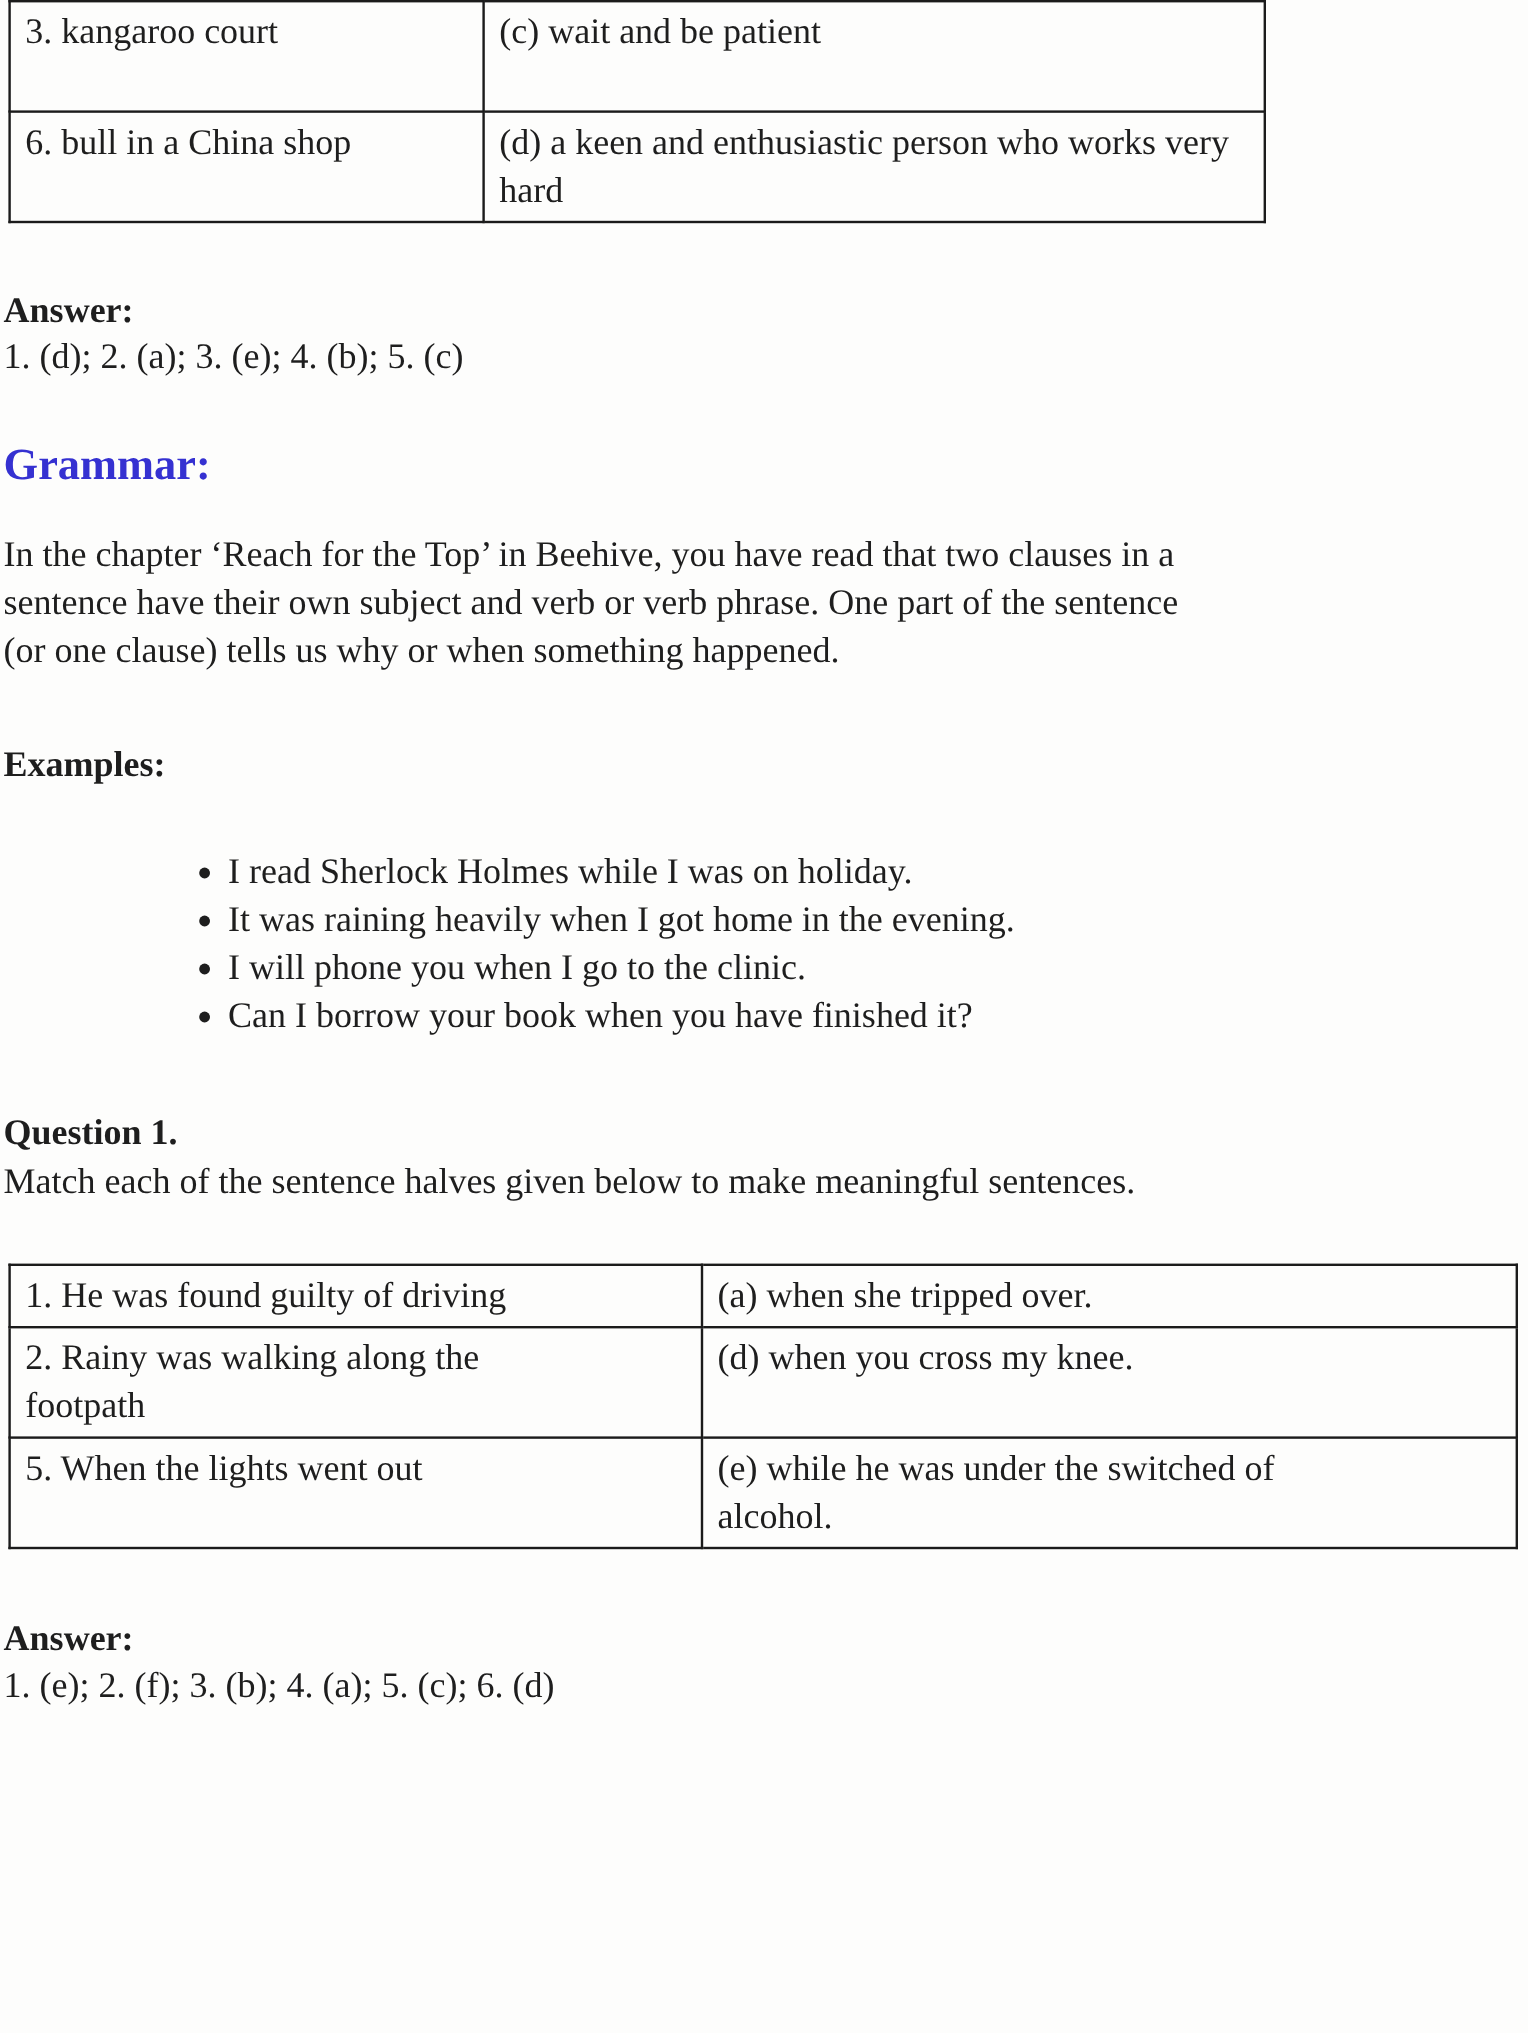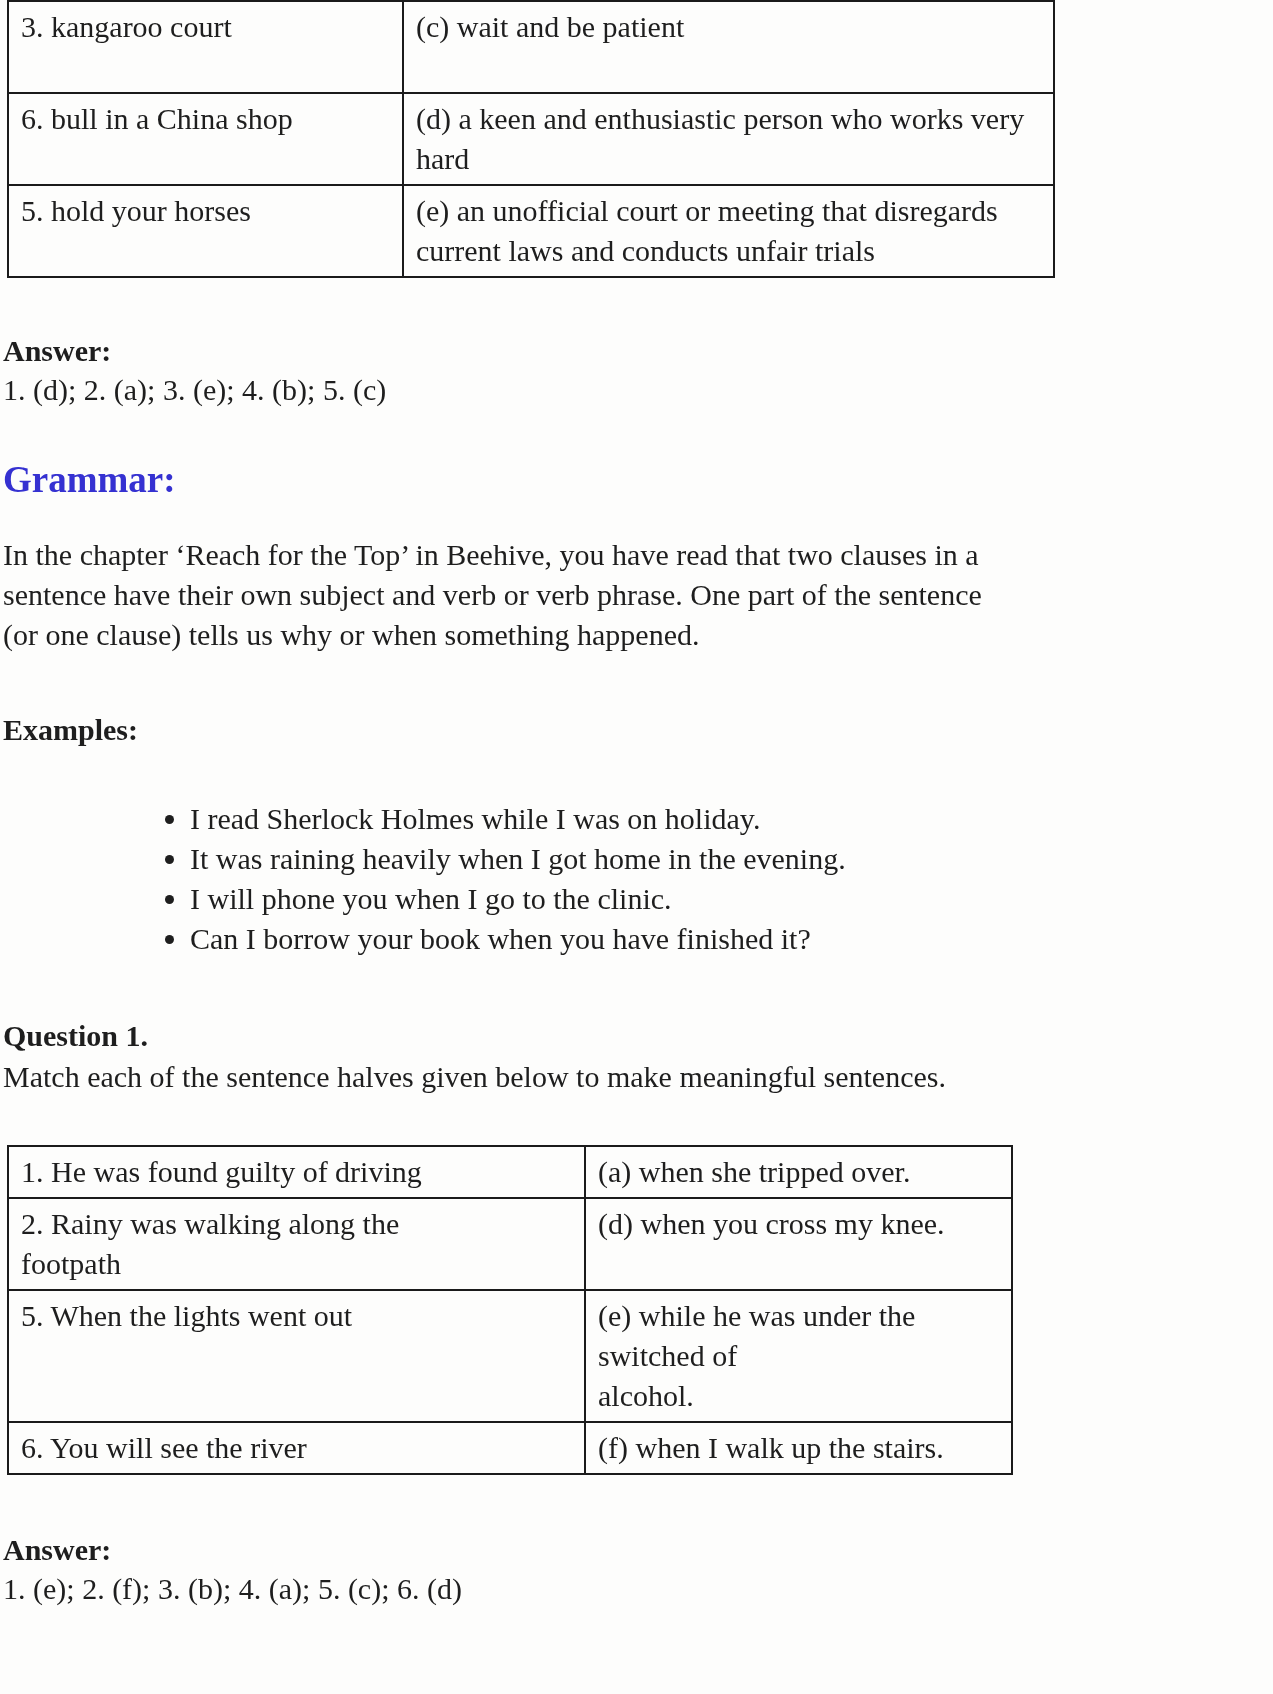--- a/index.html
+++ b/index.html
@@ -29,21 +29,21 @@
   td {
     border: 2px solid #1b1b1b;
     vertical-align: top;
     padding: 5px 8px 5px 12px;
     white-space: pre-line;
     line-height: 40px;
   }
   .table1 { width: 1048px; }
   .table1 col.c1 { width: 395px; }
   .table1 tr.tall td { height: 80px; }
-  .table2 { width: 1006px; }
+  .table2 { width: 1258px; }
   .table2 col.c1 { width: 577px; }
   .heading {
     font-weight: bold;
     margin: 0;
     font-size: 30px;
     line-height: 38px;
   }
   .answer1-heading { margin-top: 54px; }
   .grammar-heading {
     color: #3531d1;
@@ -89,25 +89,20 @@
     <tbody>
       <tr class="tall">
         <td>3. kangaroo court</td>
         <td>(c) wait and be patient</td>
       </tr>
       <tr>
         <td>6. bull in a China shop</td>
         <td>(d) a keen and enthusiastic person who works very
 hard</td>
       </tr>
-      <tr>
-        <td>5. hold your horses</td>
-        <td>(e) an unofficial court or meeting that disregards
-current laws and conducts unfair trials</td>
-      </tr>
     </tbody>
   </table>
 
   <p class="heading answer1-heading">Answer:</p>
   <p class="body-line">1. (d); 2. (a); 3. (e); 4. (b); 5. (c)</p>
 
   <p class="heading grammar-heading">Grammar:</p>
 
   <p class="intro-paragraph">In the chapter ‘Reach for the Top’ in Beehive, you have read that two clauses in a
 sentence have their own subject and verb or verb phrase. One part of the sentence
@@ -139,24 +134,20 @@
         <tr>
           <td>2. Rainy was walking along the
 footpath</td>
           <td>(d) when you cross my knee.</td>
         </tr>
         <tr>
           <td>5. When the lights went out</td>
           <td>(e) while he was under the switched of
 alcohol.</td>
         </tr>
-        <tr>
-          <td>6. You will see the river</td>
-          <td>(f) when I walk up the stairs.</td>
-        </tr>
       </tbody>
     </table>
   </div>
 
   <p class="heading answer2-heading">Answer:</p>
   <p class="body-line">1. (e); 2. (f); 3. (b); 4. (a); 5. (c); 6. (d)</p>
 
 </div>
 
 </body></html>

